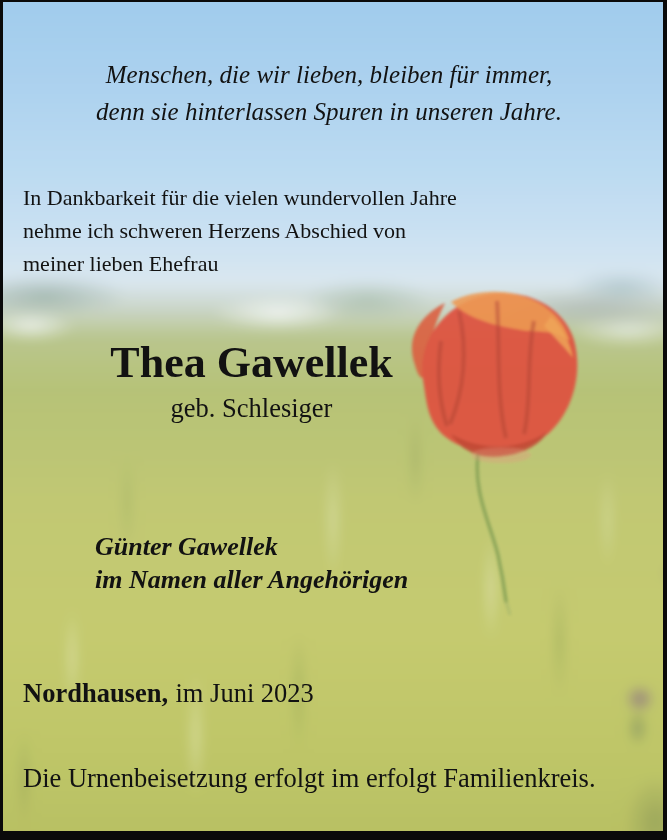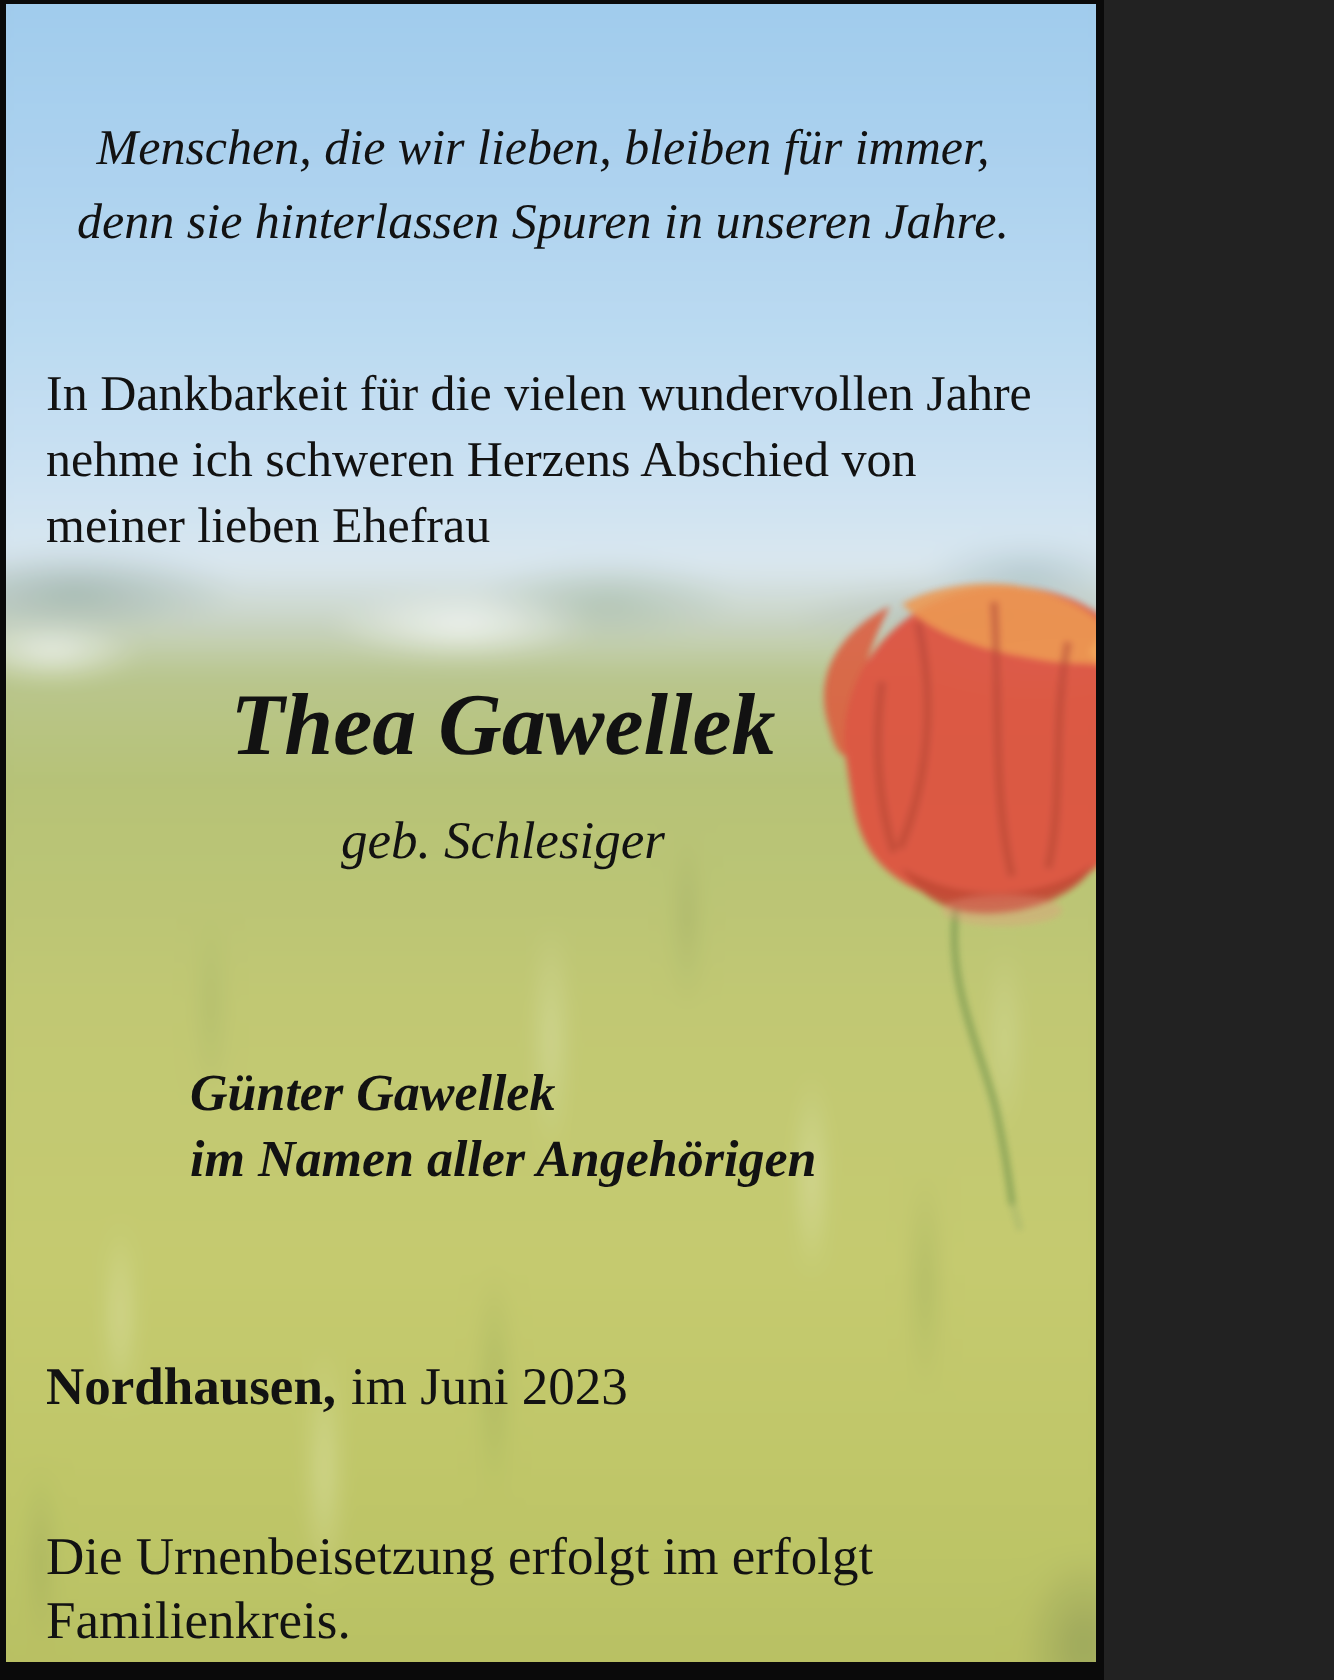--- a/index.html
+++ b/index.html
@@ -1,18 +1,18 @@
 <!DOCTYPE html>
 <html><head>
 <meta charset="utf-8">
 <style>
   html,body{margin:0;padding:0;background:#222;}
   .page{
     position:relative;
-    width:552px;height:840px;
+    width:667px;height:840px;
     box-sizing:border-box;
     border-style:solid;border-color:#0a0a0a;
     border-width:2px 4px 9px 3px;
     overflow:hidden;
     font-family:"Liberation Serif","DejaVu Serif",serif;
     color:#121212;
     background:#cfe0ee;
   }
   .photo{position:absolute;inset:0;overflow:hidden;}
   .bg{
@@ -49,24 +49,24 @@
       linear-gradient(180deg,
         #97c6eb 0%, #a3cded 10%, #b7d8f0 22%, #c9e0f1 30%,
         #d7e5ee 34.5%, #c6d2c4 37.5%, #b3c183 41%, #b0bd6c 47%,
         #bcc468 60%, #c0c663 75%, #bac25c 88%, #b2ba55 100%);
   }
   .photo::after{content:"";position:absolute;inset:0;background:rgba(255,255,255,.08);pointer-events:none;}
   .poppy{position:absolute;left:398px;top:283px;width:185px;height:330px;filter:blur(1.6px);opacity:.93;}
   .text-layer{position:absolute;inset:0;z-index:3;}
   .quote{position:absolute;left:0;right:8px;top:54px;text-align:center;
          font-style:italic;font-size:25px;line-height:37px;}
-  .intro{position:absolute;left:20px;top:179px;font-size:25px;line-height:33px;}
-  .name-block{position:absolute;left:0;top:336px;width:497px;text-align:center;font-style:italic;}
+  .intro{position:absolute;left:20px;top:179px;font-size:22px;line-height:33px;}
+  .name-block{position:absolute;left:0;top:336px;width:497px;text-align:center;}
   .deceased-name{font-size:44px;font-weight:bold;line-height:50px;}
-  .maiden{font-size:26.5px;line-height:30px;margin-top:17px;}
+  .maiden{font-size:26.5px;line-height:30px;margin-top:5px;}
   .dates{font-size:26.5px;line-height:30px;margin-top:2px;
          display:flex;justify-content:center;gap:36px;}
   .memorial{position:absolute;left:92px;top:528px;font-size:26px;line-height:33px;}
   .memorial .bold{font-weight:bold;font-style:italic;}
   .place-line{position:absolute;left:20px;top:675px;font-size:26.5px;line-height:32px;}
   .place-line .place{font-weight:bold;}
   .place-line .month{margin-left:.28em;}
   .funeral{position:absolute;left:20px;top:760px;font-size:26.5px;line-height:32px;}
 </style>
 </head>

